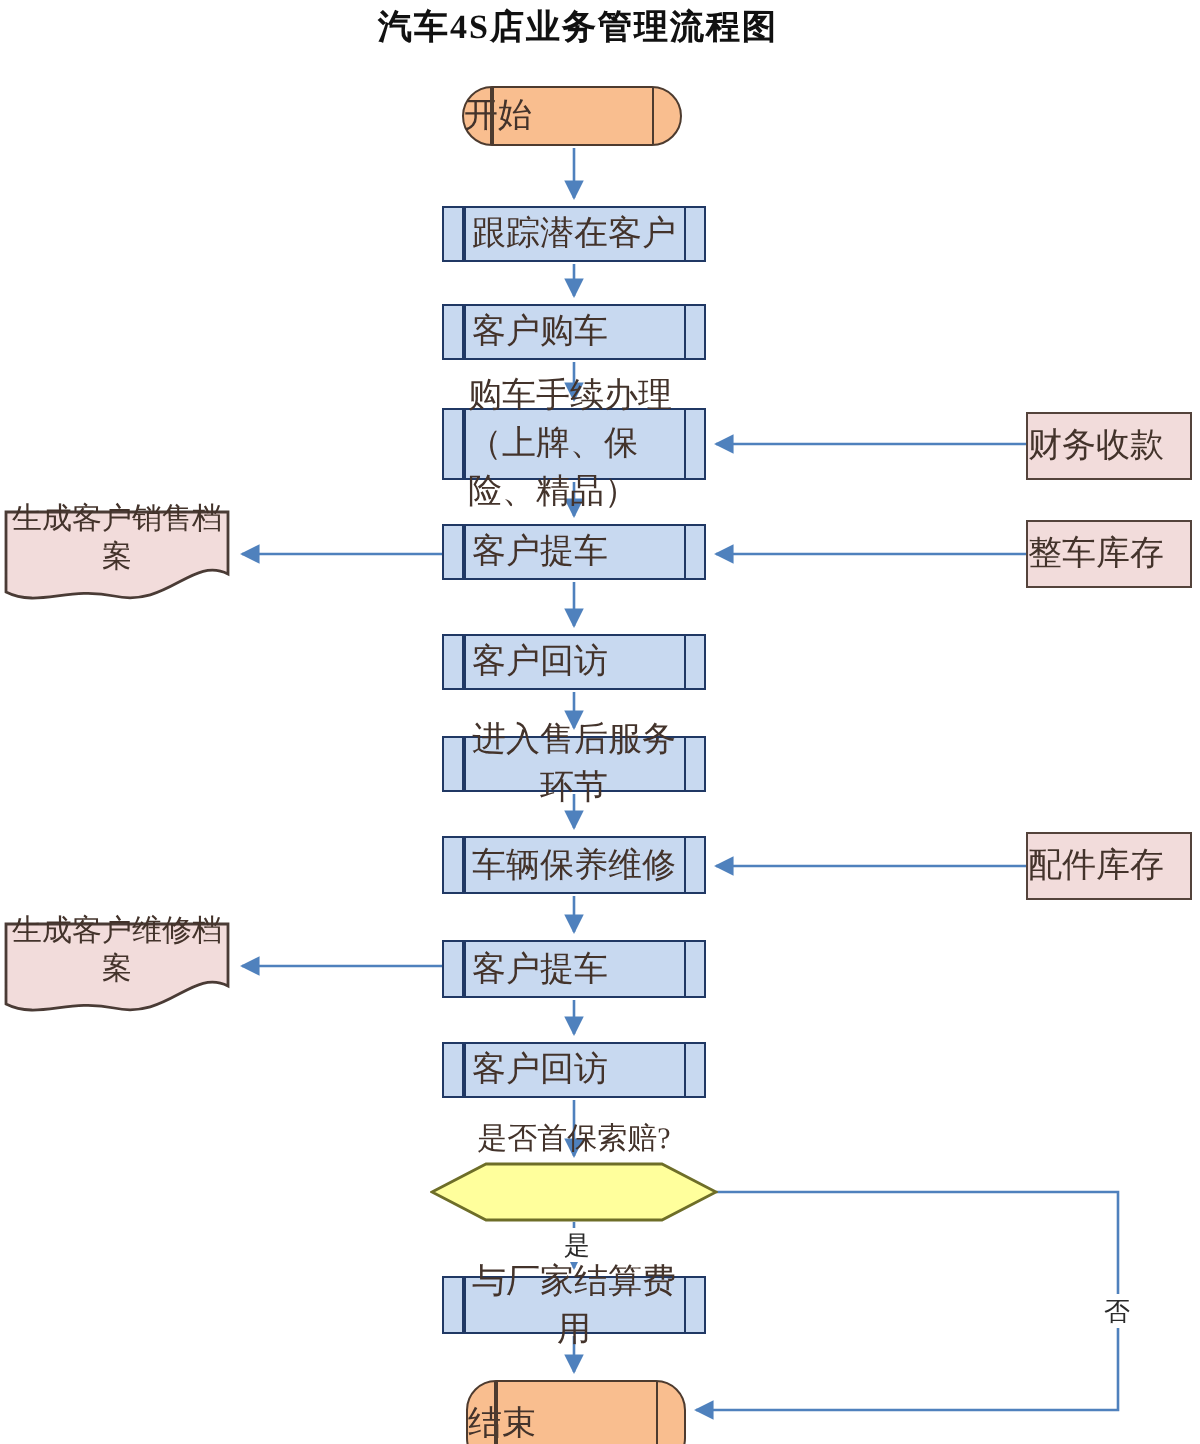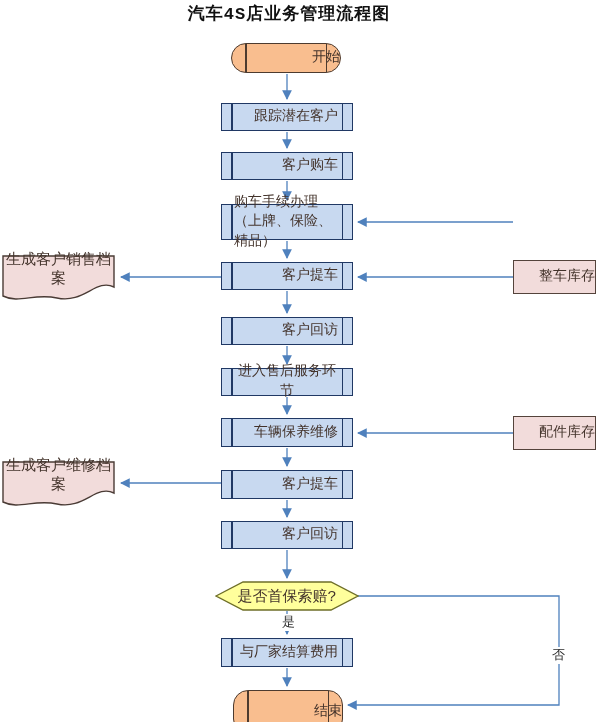--- a/index.html
+++ b/index.html
@@ -1,29 +1,29 @@
 <!DOCTYPE html>
 <html style="--process-fill: #C8D9F0; --process-border: #203864; --terminator-fill: #F9BE8F; --terminator-border: #4D3B2F; --side-fill: #F2DCDB; --side-border: #54433B; --decision-fill: #FFFF9C; --decision-border: #6E6E28; --doc-fill: #F2DCDB; --doc-border: #4A3B35; --arrow: #4F81BD; --text: #43332B; --title-color: #111111;"><head>
 <meta charset="utf-8">
 <style>
   html,body{margin:0;padding:0;background:#fff;}
   .canvas{
     position:relative;width:600px;height:722px;background:#fff;overflow:hidden;
-    font-family:Liberation Mono, monospace;
+    font-family:Liberation Serif, serif;
     color:var(--text,#43332B);
   }
   .title{
     position:absolute;left:0;top:2px;width:578px;text-align:center;
     font-size:17px;font-weight:bold;color:var(--title-color,#111);
     letter-spacing:1px;
   }
   .arrows{position:absolute;left:0;top:0;width:600px;height:722px;z-index:1;pointer-events:none;}
   .arrows path{fill:none;stroke:var(--arrow,#4F81BD);stroke-width:1.3;}
-  .node{position:absolute;z-index:2;display:flex;align-items:center;justify-content:flex-end;
-    box-sizing:border-box;font-size:14px;text-align:center;line-height:1.4;}
+  .node{position:absolute;z-index:2;display:flex;align-items:center;justify-content:flex-start;
+    box-sizing:border-box;font-size:17px;text-align:center;line-height:1.4;}
   
   .pp{background:var(--process-fill,#C6D9F1);border:1.5px solid var(--process-border,#203864);}
   .pp::before,.pp::after{content:"";position:absolute;top:0;bottom:0;width:1.5px;
     background:var(--process-border,#203864);}
   .pp::before{left:9px}
   .pp::after{right:9px}
   .pp .lbl{padding:0 14px;}
   
   .term{background:var(--terminator-fill,#FAC090);border:1.5px solid var(--terminator-border,#4D3B2F);
     border-radius:15px;}
@@ -103,31 +103,34 @@
   <div class="node pp" style="left:221px;top:470px;width:132px;height:29px">
     <span class="lbl">客户提车</span>
   </div>
   <div class="node pp" style="left:221px;top:521px;width:132px;height:28px">
     <span class="lbl">客户回访</span>
   </div>
   <div class="node pp" style="left:221px;top:638px;width:132px;height:29px">
     <span class="lbl">与厂家结算费用</span>
   </div>
 
+  <div class="node side" style="left:513px;top:206px;width:83px;height:34px">
+    <span>财务收款</span>
+  </div>
   <div class="node side" style="left:513px;top:260px;width:83px;height:34px">
     <span>整车库存</span>
   </div>
   <div class="node side" style="left:513px;top:416px;width:83px;height:34px">
     <span>配件库存</span>
   </div>
 
   <svg class="shape" style="left:215px;top:581px" width="144" height="30" viewBox="0 0 144 30">
     <polygon points="1,15 28,1 116,1 143,15 116,29 28,29" style="fill:var(--decision-fill,#FFFF9C);stroke:var(--decision-border,#6E6E28);stroke-width:1.4"></polygon>
   </svg>
-  <div class="shape-label" style="left:215px;top:581px;width:144px;height:30px">是否首保索赔?</div>
+  <div class="shape-label" style="left:215px;top:554px;width:144px;height:30px">是否首保索赔?</div>
 
   <svg class="shape" style="left:2px;top:255px" width="113" height="50" viewBox="0 0 113 50">
     <path d="M1,1 H112 V32 C94,23 82,49 55,43 C32,38 17,49 1,41 Z" style="fill:var(--doc-fill,#F2DCDB);stroke:var(--doc-border,#4A3B35);stroke-width:1.4"></path>
   </svg>
   <div class="shape-label" style="left:2px;top:259px;width:113px;height:20px">生成客户销售档案</div>
 
   <svg class="shape" style="left:2px;top:461px" width="113" height="50" viewBox="0 0 113 50">
     <path d="M1,1 H112 V32 C94,23 82,49 55,43 C32,38 17,49 1,41 Z" style="fill:var(--doc-fill,#F2DCDB);stroke:var(--doc-border,#4A3B35);stroke-width:1.4"></path>
   </svg>
   <div class="shape-label" style="left:2px;top:465px;width:113px;height:20px">生成客户维修档案</div>

